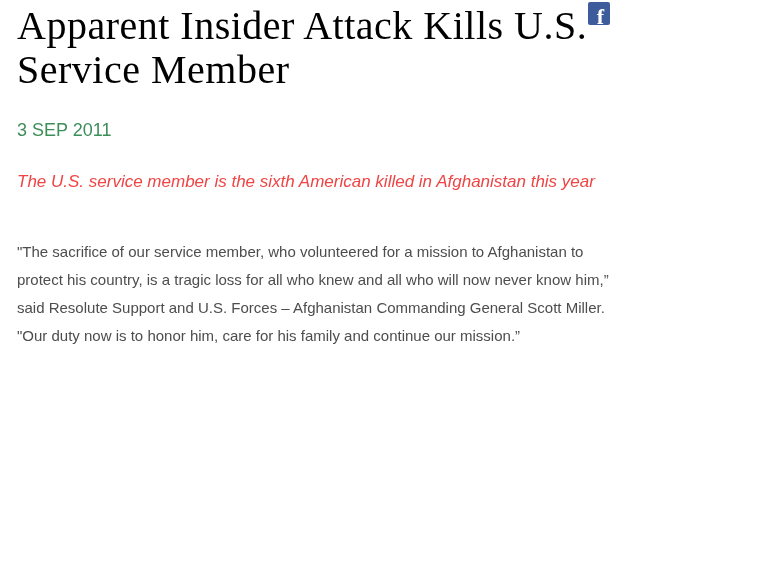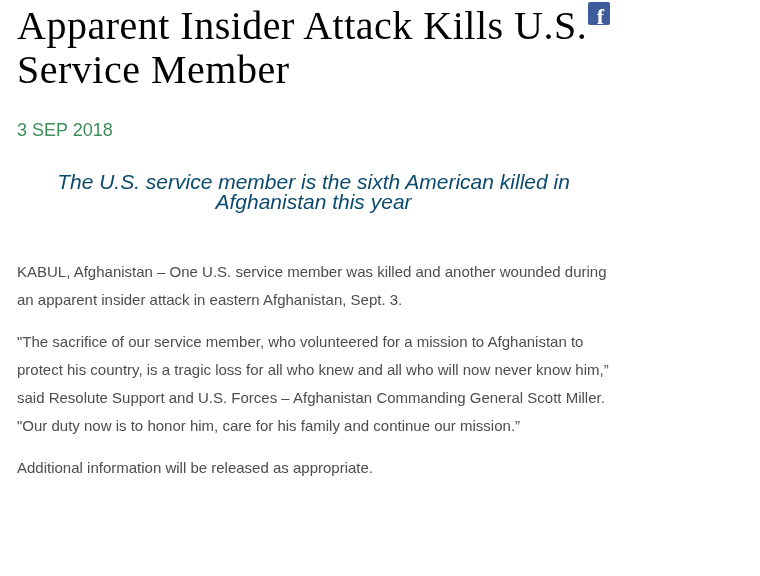--- a/index.html
+++ b/index.html
@@ -57,25 +57,25 @@
   }
   .article-date {
     margin-top: 28px;
     font-size: 18px;
     line-height: 20px;
     color: #3e8e5a;
   }
   .article-subtitle {
     margin-top: 32px;
     margin-bottom: 46px;
-    text-align: center;
+    text-align: left;
     font-style: italic;
-    font-size: 21px;
+    font-size: 17px;
     line-height: 20px;
-    color: #0c4a6e;
+    color: #ef4444;
   }
   .article-body p {
     font-size: 15px;
     line-height: 28px;
     color: #4d4d4d;
     margin-bottom: 14px;
     max-width: 715px;
   }
 </style>
 </head>
@@ -83,23 +83,21 @@
 
 <div class="page">
 
   <header class="article-header">
     <h1 class="article-title">Apparent Insider Attack Kills U.S. Service Member</h1>
     <a class="fb-share">
       <span class="fb-f">f</span>
     </a>
   </header>
 
-  <div class="article-date">3 SEP 2018</div>
+  <div class="article-date">3 SEP 2011</div>
 
   <div class="article-subtitle">The U.S. service member is the sixth American killed in Afghanistan this year</div>
 
   <div class="article-body">
-    <p>KABUL, Afghanistan – One U.S. service member was killed and another wounded during an apparent insider attack in eastern Afghanistan, Sept. 3.</p>
     <p>"The sacrifice of our service member, who volunteered for a mission to Afghanistan to protect his country, is a tragic loss for all who knew and all who will now never know him,” said Resolute Support and U.S. Forces – Afghanistan Commanding General Scott Miller. "Our duty now is to honor him, care for his family and continue our mission.”</p>
-    <p>Additional information will be released as appropriate.</p>
   </div>
 
 </div>
 
 </body></html>

